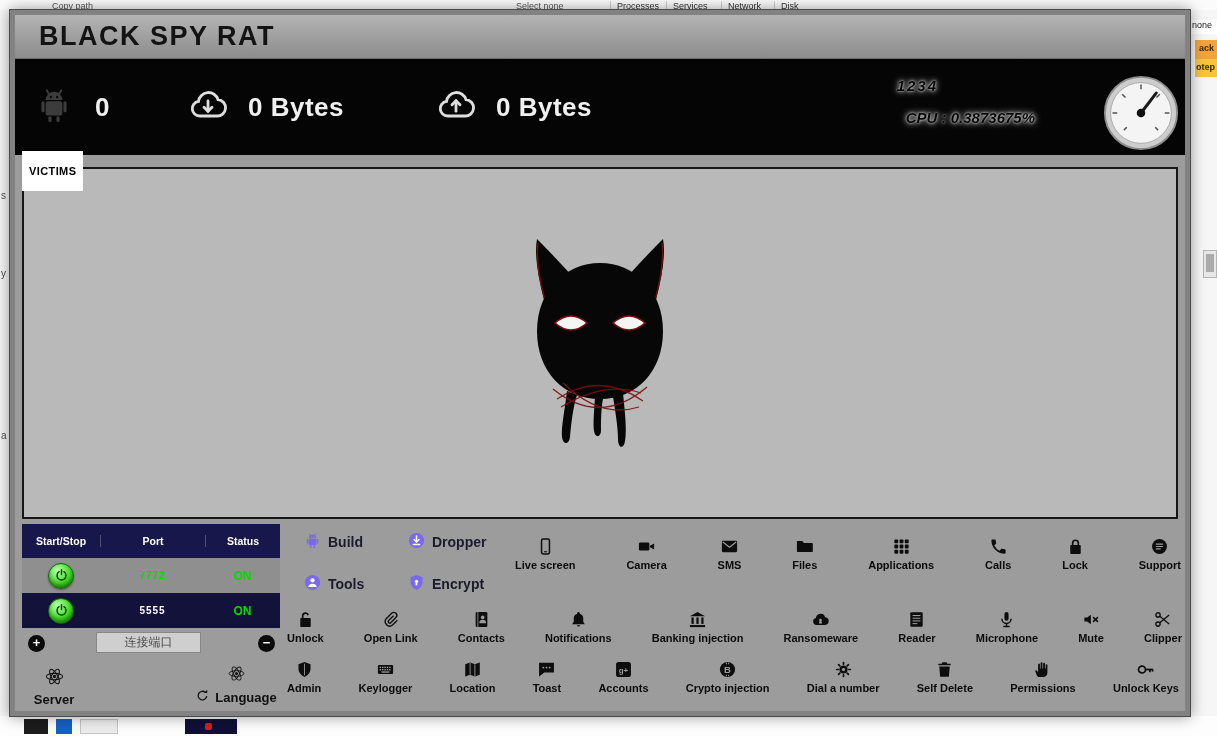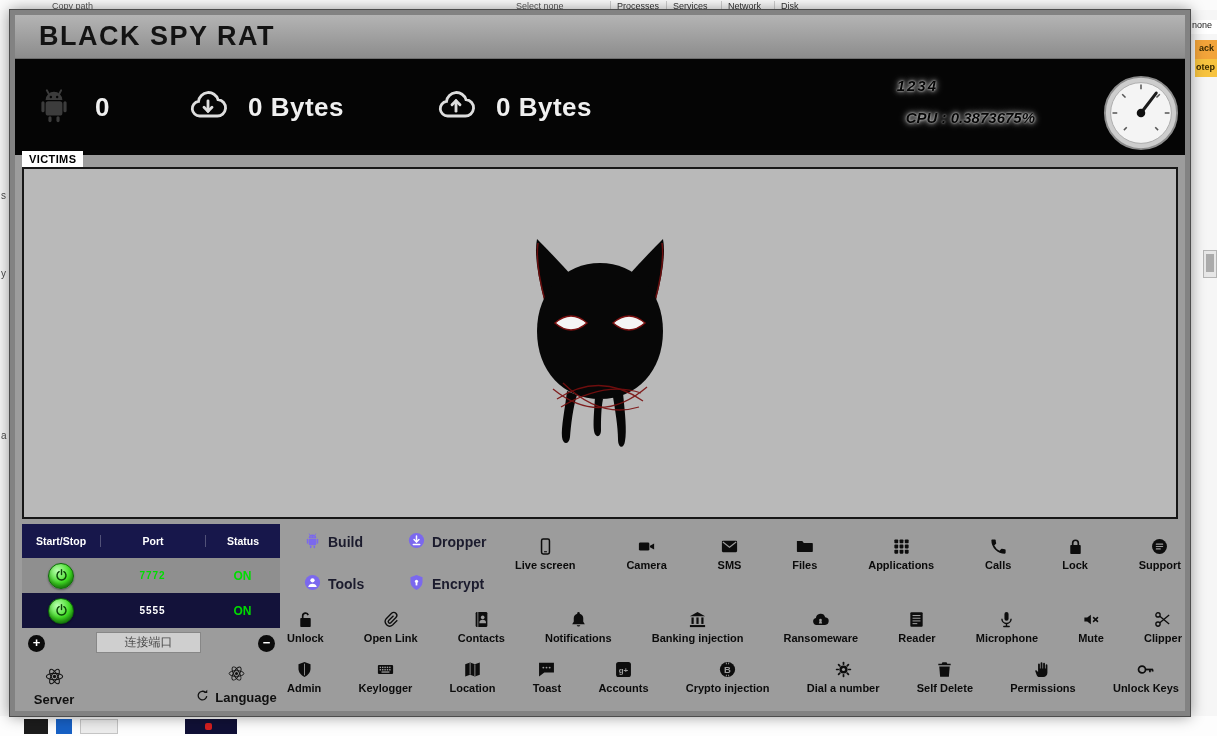--- a/index.html
+++ b/index.html
@@ -46,21 +46,21 @@
   .stat .num{font-size:26px;font-weight:bold;letter-spacing:.5px}
   .s1{margin-left:4px}.s2{margin-left:78px}.s3{margin-left:92px}
   .code,.cpu{position:absolute;font-family:Liberation Sans, sans-serif;font-style:italic;font-weight:bold;color:#060606;
              text-shadow:0 0 5px #c4c4c4,0 0 2px #e0e0e0,0 0 9px #8f8f8f}
   .code{right:247px;top:18px;font-size:15px;letter-spacing:2px}
   .cpu{right:150px;top:50px;font-size:15px}
   .gauge{position:absolute;right:6px;top:16px;width:76px;height:76px}
 
   
   .victims-tab{position:absolute;left:7px;top:136px;z-index:5;background:#ffffff;color:#000;
-               font-size:11px;font-weight:bold;letter-spacing:.4px;padding:2px 7px;cursor:pointer}
+               font-size:11px;font-weight:bold;letter-spacing:.4px;padding:14px 7px;cursor:pointer}
   .victims{position:absolute;left:7px;top:152px;width:1156px;height:352px;background:#b9b9b9;
            border:2px solid #161616;display:flex;align-items:center;justify-content:center}
 
   
   .srv-table{position:absolute;left:7px;top:509px;width:258px;font-weight:bold}
   .srv-head{display:flex;background:#17174b;color:#fff;font-size:10.5px;height:34px;align-items:center}
   .srv-head span{text-align:center}
   .c1{width:78px}.c2{width:105px}.c3{width:75px}
   .srv-head .c2,.srv-head .c3{border-left:1px solid rgba(255,255,255,.25)}
   .srv-row{display:flex;height:35px;align-items:center}

